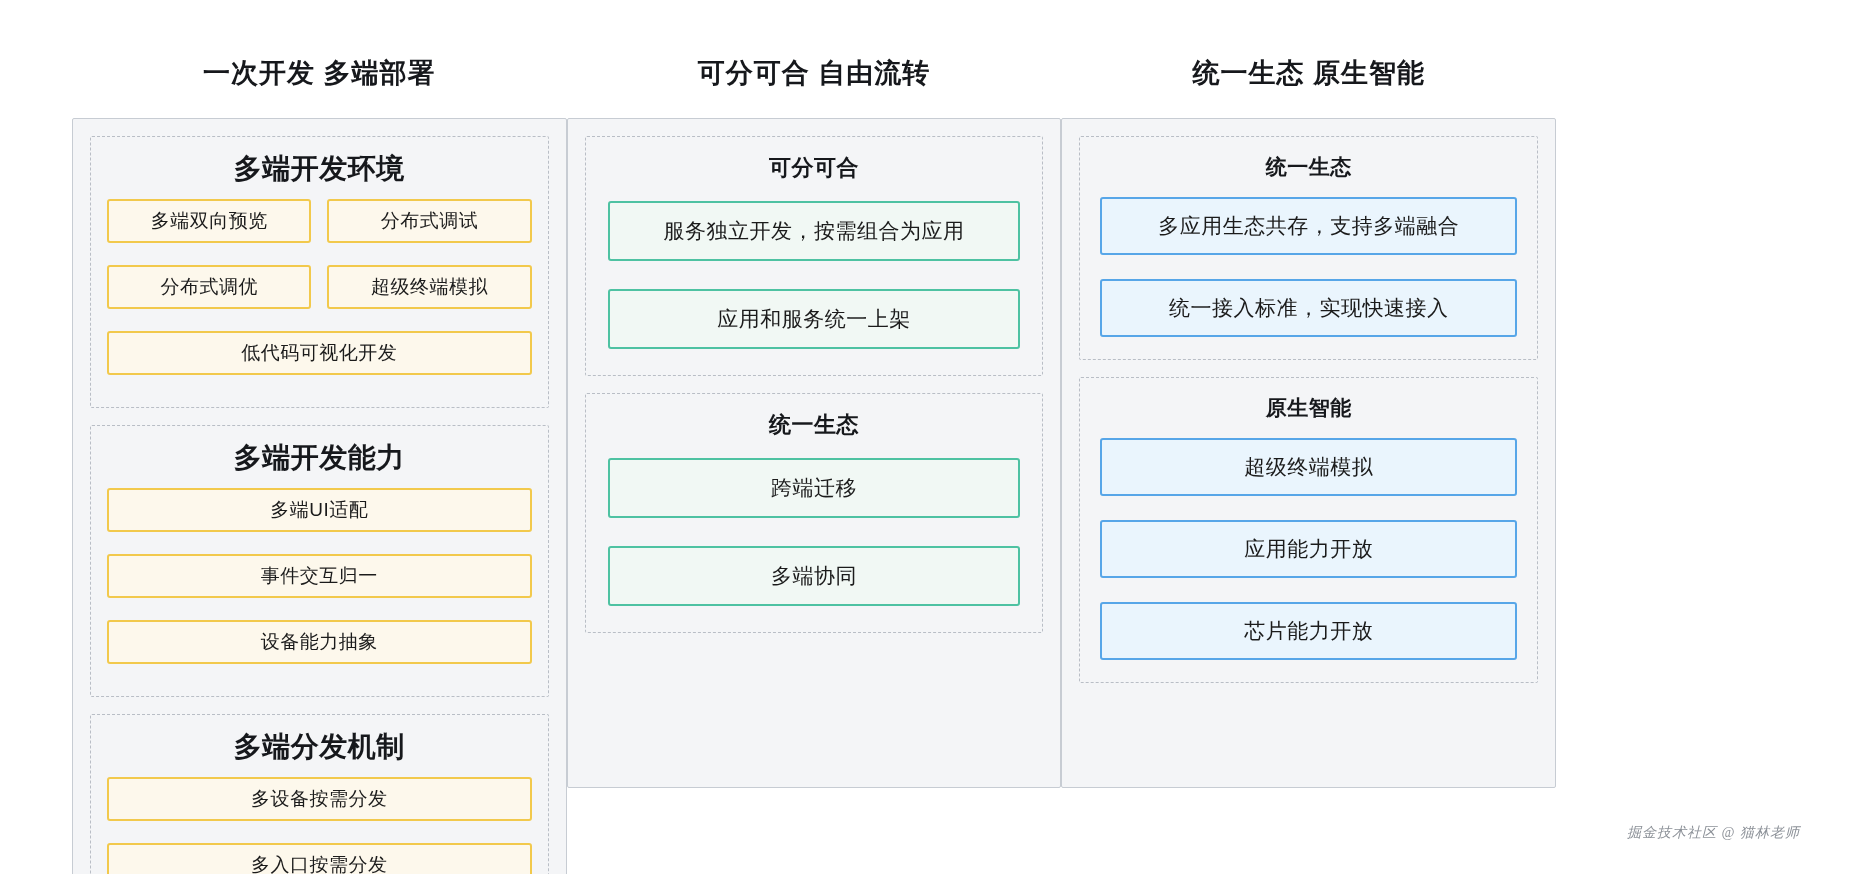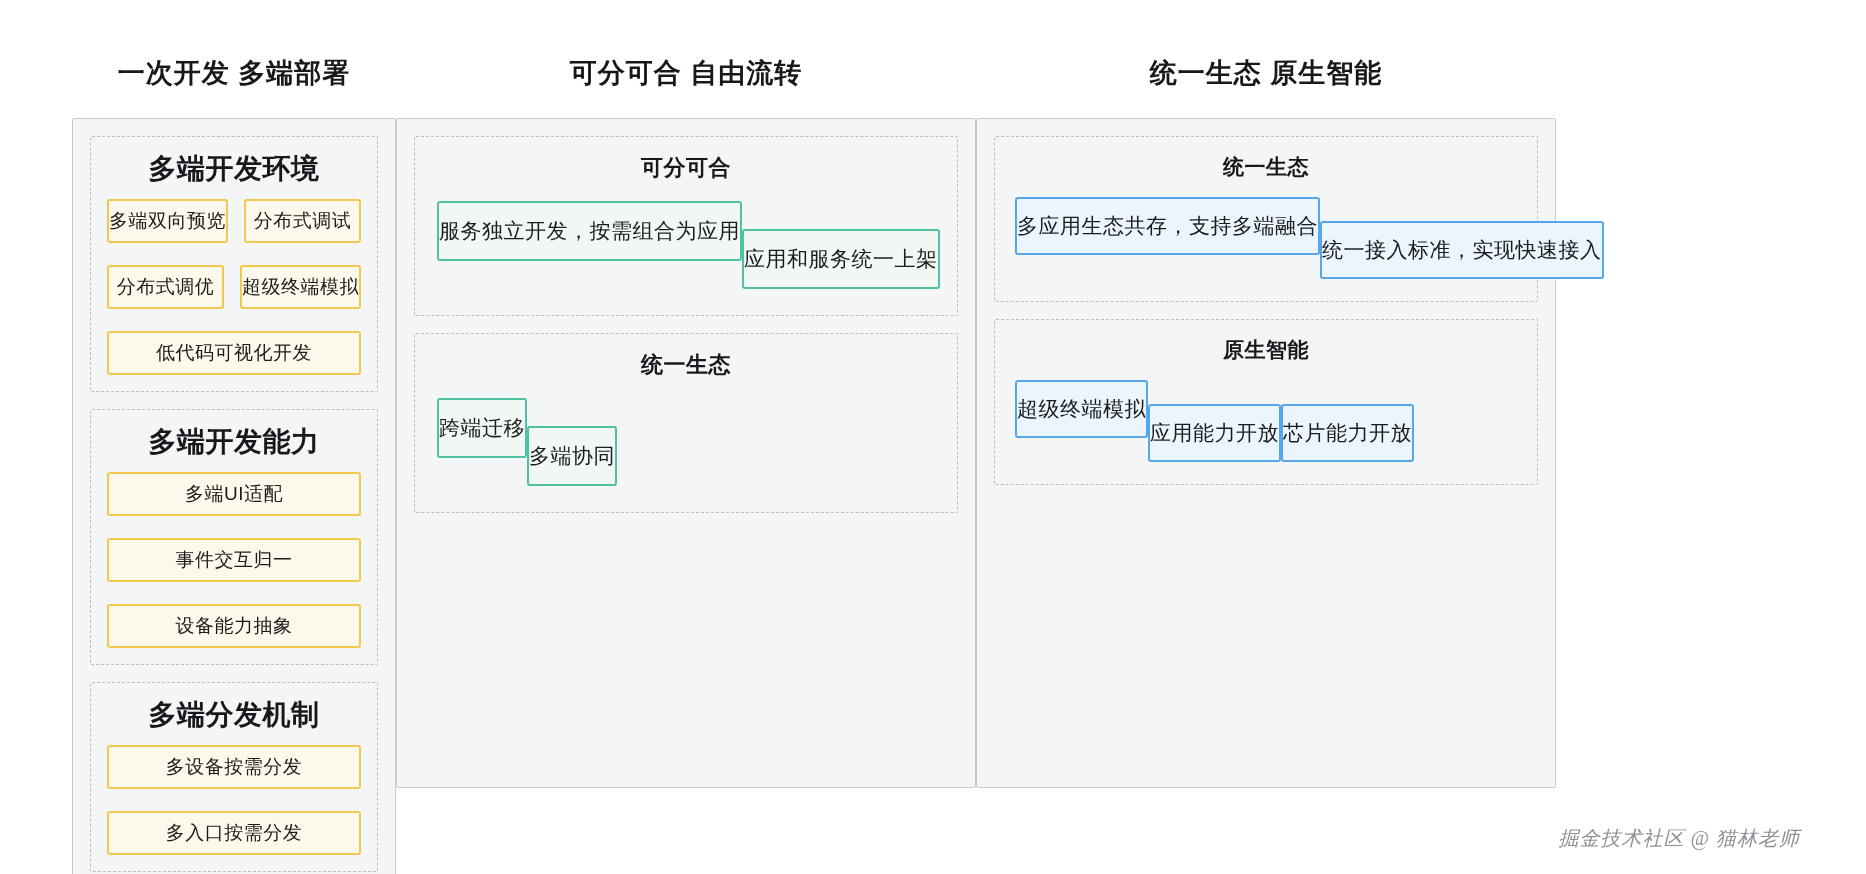--- a/index.html
+++ b/index.html
@@ -73,21 +73,21 @@
     color: #16181c;
     margin-bottom: 11px;
     letter-spacing: .5px;
   }
 
   .chip-row {
     display: flex;
     gap: 16px;
     margin-bottom: 22px;
   }
-  .chip-row:last-child { margin-bottom: 0; }
+  .chip-row:last-child { margin-bottom: 16px; }
   .chip-row > .chip { flex: 1 1 0; }
 
   .chip {
     box-sizing: border-box;
     text-align: center;
     font-size: 19px;
     border-radius: 3px;
     display: flex;
     align-items: center;
     justify-content: center;
@@ -114,35 +114,35 @@
 
   
   .chip.blue {
     background: #eaf5fd;
     border: 2px solid #57a6e8;
     color: #1b1b1b;
     height: 58px;
     font-size: 21px;
   }
 
-  .stack { display: flex; }
+  .stack { display: flex; flex-direction: column; }
   .stack.gap-md > * + * { margin-top: 24px; }
   .stack.gap-lg > * + * { margin-top: 28px; }
 
   .group.col2-group { padding: 16px 22px 26px 22px; }
   .group.col2-group .group-title { font-size: 22px; margin-bottom: 18px; }
 
   .group.col3-group { padding: 16px 20px 22px 20px; }
   .group.col3-group .group-title { font-size: 21px; margin-bottom: 16px; }
 
   .watermark {
     position: absolute;
     right: 66px;
-    bottom: 22px;
-    font-size: 20px;
+    bottom: 32px;
+    font-size: 14px;
     color: #8c9198;
     letter-spacing: 1px;
     font-family: "Liberation Serif", "DejaVu Serif", serif;
     font-style: italic;
   }
 </style>
 </head>
 <body>
 
 <div class="board">

